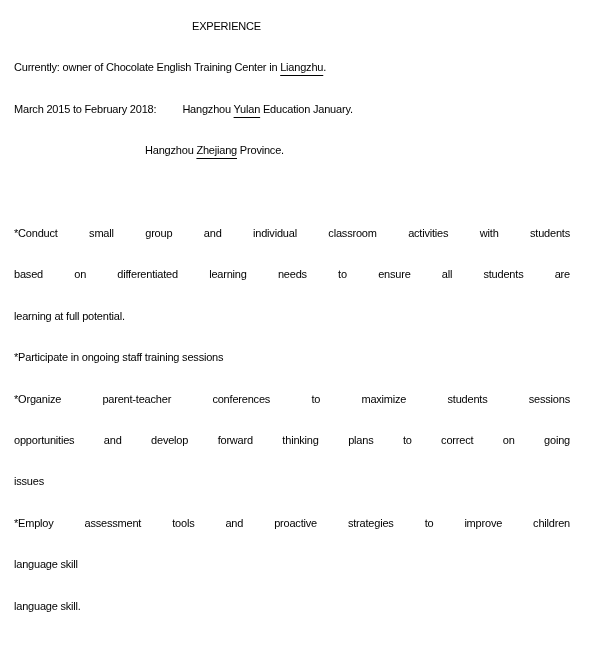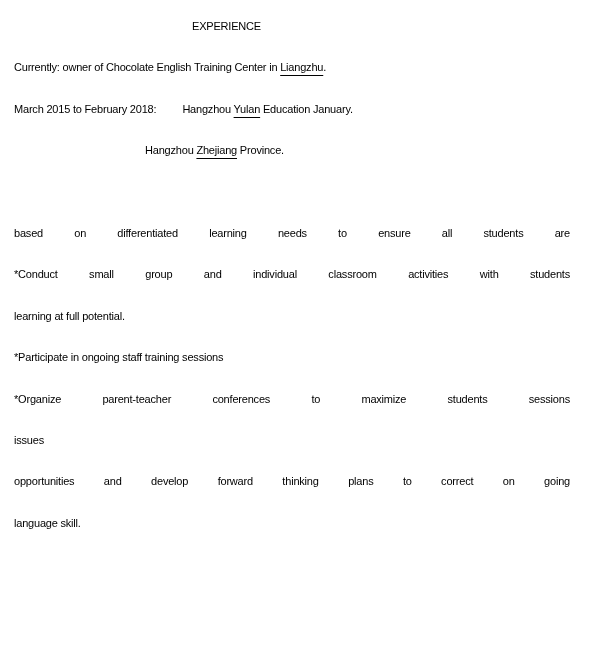--- a/index.html
+++ b/index.html
@@ -54,33 +54,37 @@
 
   <div class="line"><span>Currently: owner of Chocolate English Training Center in </span><span class="misspell">Liangzhu</span><span>.</span></div>
 
   <div class="line"><span>March 2015 to February 2018:</span><span class="gap"></span><span>Hangzhou </span><span class="misspell">Yulan</span><span> Education January.</span></div>
 
   <div class="line indent-location"><span>Hangzhou </span><span class="misspell">Zhejiang</span><span> Province.</span></div>
 
   <div class="blank"></div>
 
   <div>
+    <div class="line just">*Conduct small group and individual classroom activities with students</div>
     <div class="line just">based on differentiated learning needs to ensure all students are</div>
-    <div class="line just">*Conduct small group and individual classroom activities with students</div>
     <div class="line">learning at full potential.</div>
   </div>
 
   <div>
     <div class="line">*Participate in ongoing staff training sessions</div>
   </div>
 
   <div>
     <div class="line just">*Organize parent-teacher conferences to maximize students sessions</div>
+    <div class="line just">opportunities and develop forward thinking plans to correct on going</div>
     <div class="line">issues</div>
-    <div class="line just">opportunities and develop forward thinking plans to correct on going</div>
   </div>
 
+  <div>
+    <div class="line just">*Employ assessment tools and proactive strategies to improve children</div>
+    <div class="line">language skill</div>
+  </div>
 
   <div>
     <div class="line">language skill.</div>
   </div>
 
 </div>
 
 </body></html>

